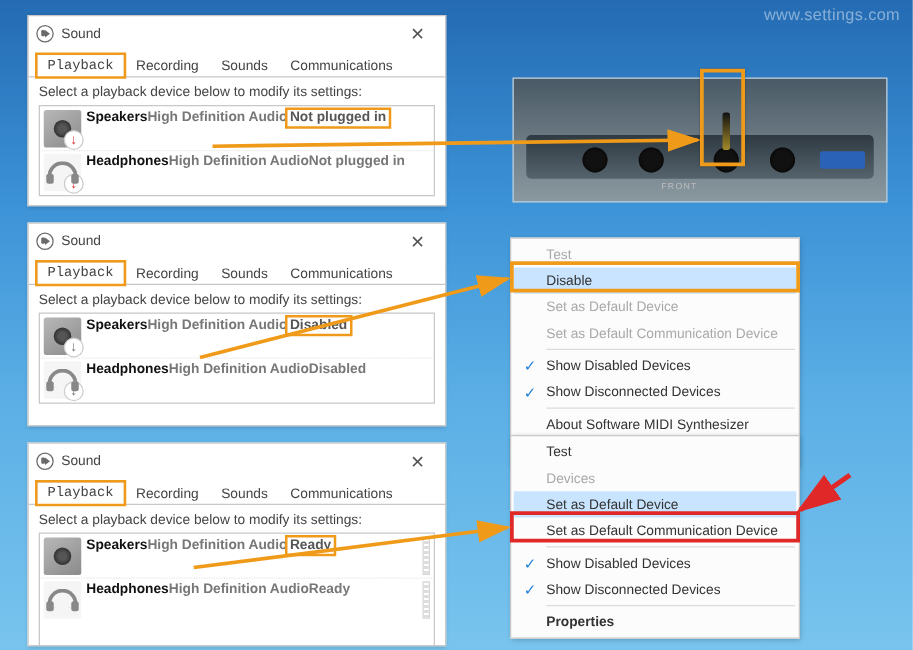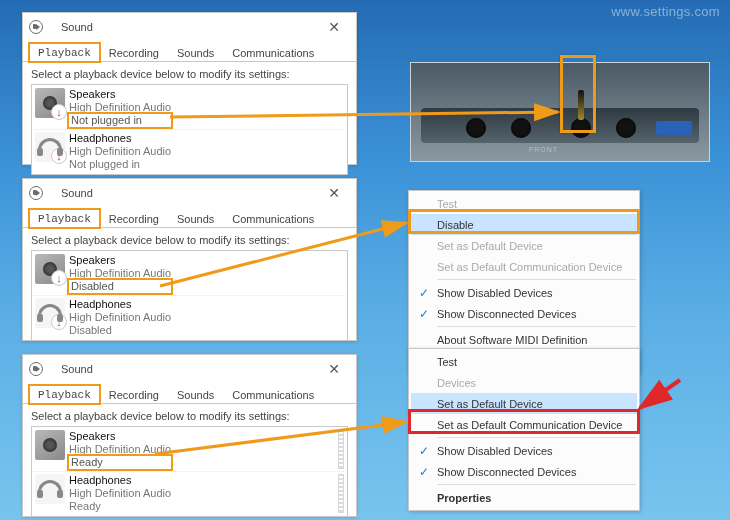--- a/index.html
+++ b/index.html
@@ -29,21 +29,20 @@
     box-shadow: 0 1px 3px rgba(0,0,0,0.15);
     box-sizing: border-box;
   }
   .sound-dialog.d1 { top: 12px;  height: 153px; }
   .sound-dialog.d2 { top: 178px; height: 163px; }
   .sound-dialog.d3 { top: 354px; height: 163px; }
 
   .titlebar {
     display: flex; align-items: center;
     padding: 4px 6px 2px 6px;
-    gap: 12px;
   }
   .titlebar .ico {
     width: 14px; height: 14px;
     border: 1.5px solid #6a6a6a;
     border-radius: 50%;
     position: relative; margin-right: 6px; flex-shrink: 0;
     box-sizing: border-box;
   }
   .titlebar .ico::before {
     content: ""; position: absolute;
@@ -136,21 +135,21 @@
     box-shadow: 20px 0 0 #888;
   }
   .overlay-badge {
     position: absolute; right: -2px; bottom: -2px;
     width: 14px; height: 14px; border-radius: 50%;
     background: #fff; border: 1px solid #ccc;
     display: flex; align-items: center; justify-content: center;
   }
   .overlay-badge.red-arrow { color: #e03030; font-size: 11px; font-weight: bold; }
   .overlay-badge.gray-arrow { color: #707070; font-size: 11px; font-weight: bold; }
-  .dev-info { display: flex; flex-direction: column; line-height: 13px; }
+  .dev-info { display: flex; flex-direction: row; line-height: 13px; font-weight: bold; }
   .dev-name { color: #111; }
   .dev-sub  { color: #777; }
   .dev-status { color: #777; }
   .dev-status.hl {
     outline: 2px solid #f09a1a; padding: 0 2px;
     display: inline-block; color: #555;
   }
   .d3 .dev-list { height: 93px; overflow: hidden; }
   .level-bar {
     width: 6px; align-self: stretch;
@@ -397,21 +396,21 @@
   <div class="ctx-sep"></div>
   <div class="ctx-row">
     <div class="ctx-check">✓</div>
     <span>Show Disabled Devices</span>
   </div>
   <div class="ctx-row">
     <div class="ctx-check">✓</div>
     <span>Show Disconnected Devices</span>
   </div>
   <div class="ctx-sep"></div>
-  <div class="ctx-row">About Software MIDI Definition</div>
+  <div class="ctx-row">About Software MIDI Synthesizer</div>
   <div class="ctx-row">Properties</div>
 </div>
 <div class="ctx-enable-hl" style="left:408px; top:209px; width:232px; height:25px;"></div>
 
 <div class="ctx-menu m2">
   <div class="ctx-row">Test</div>
   <div class="ctx-row disabled">Devices</div>
   <div class="ctx-row highlighted">Set as Default Device</div>
   <div class="ctx-row">Set as Default Communication Device</div>
   <div class="ctx-sep"></div>

